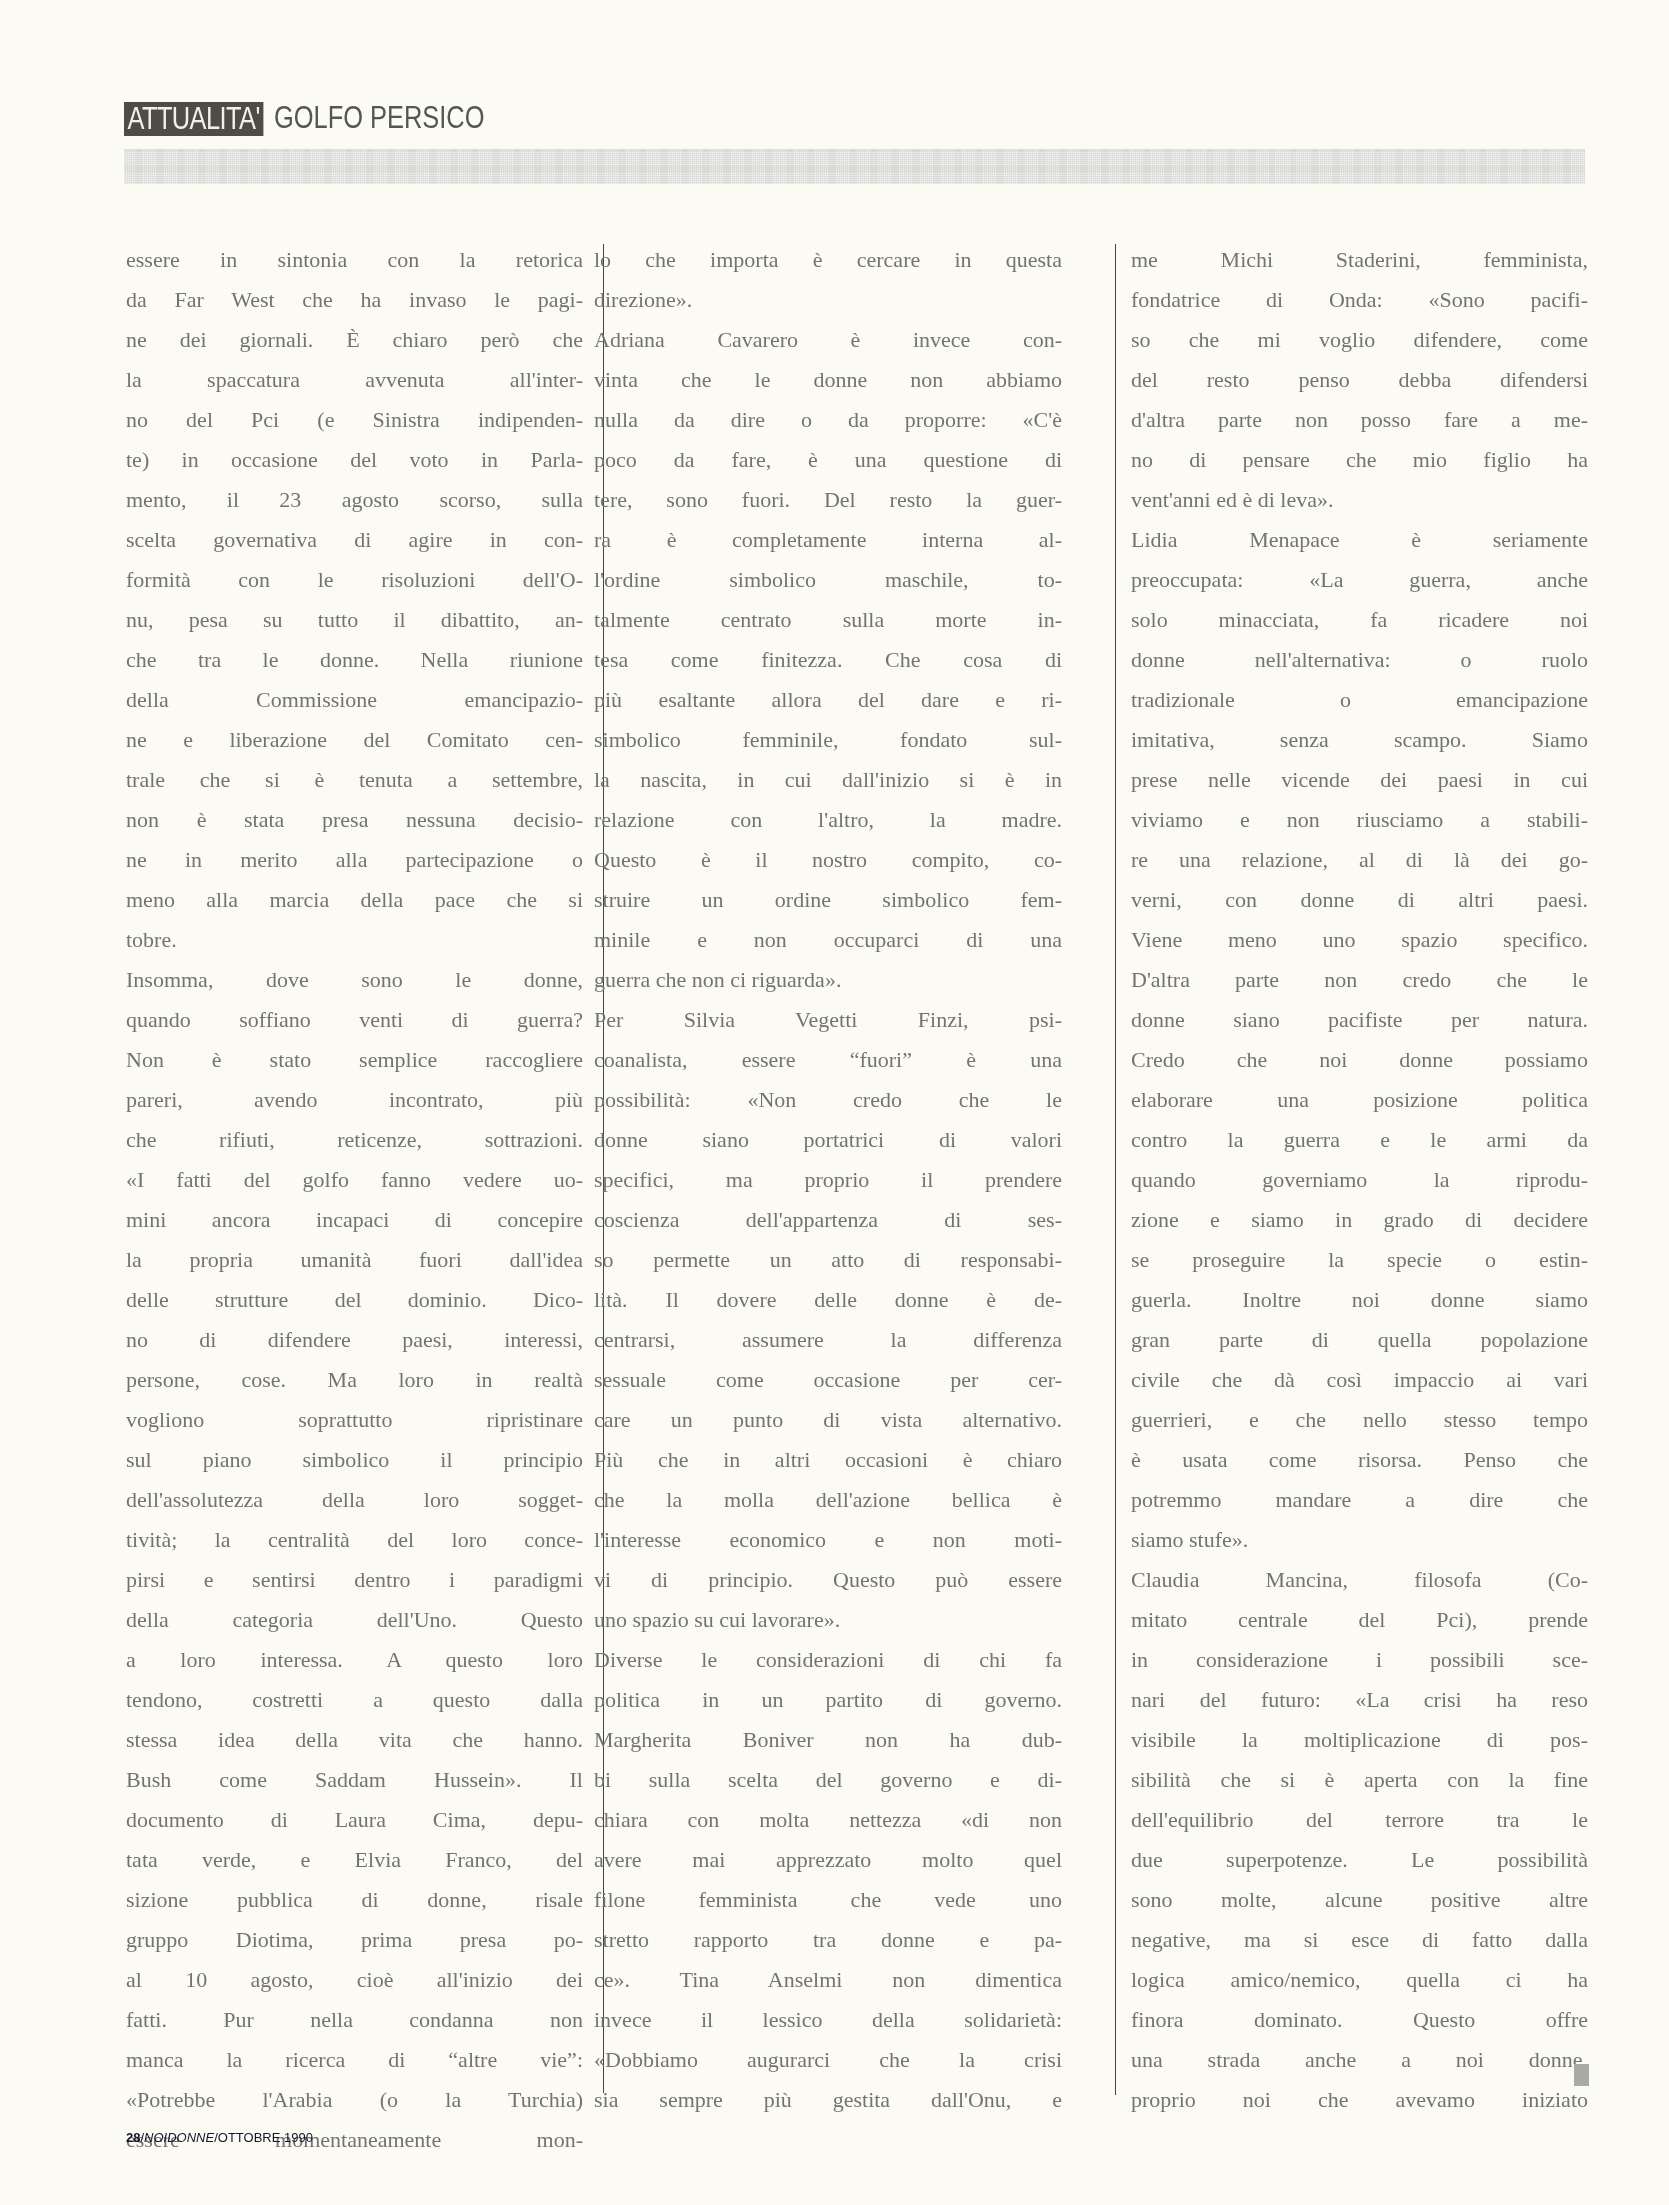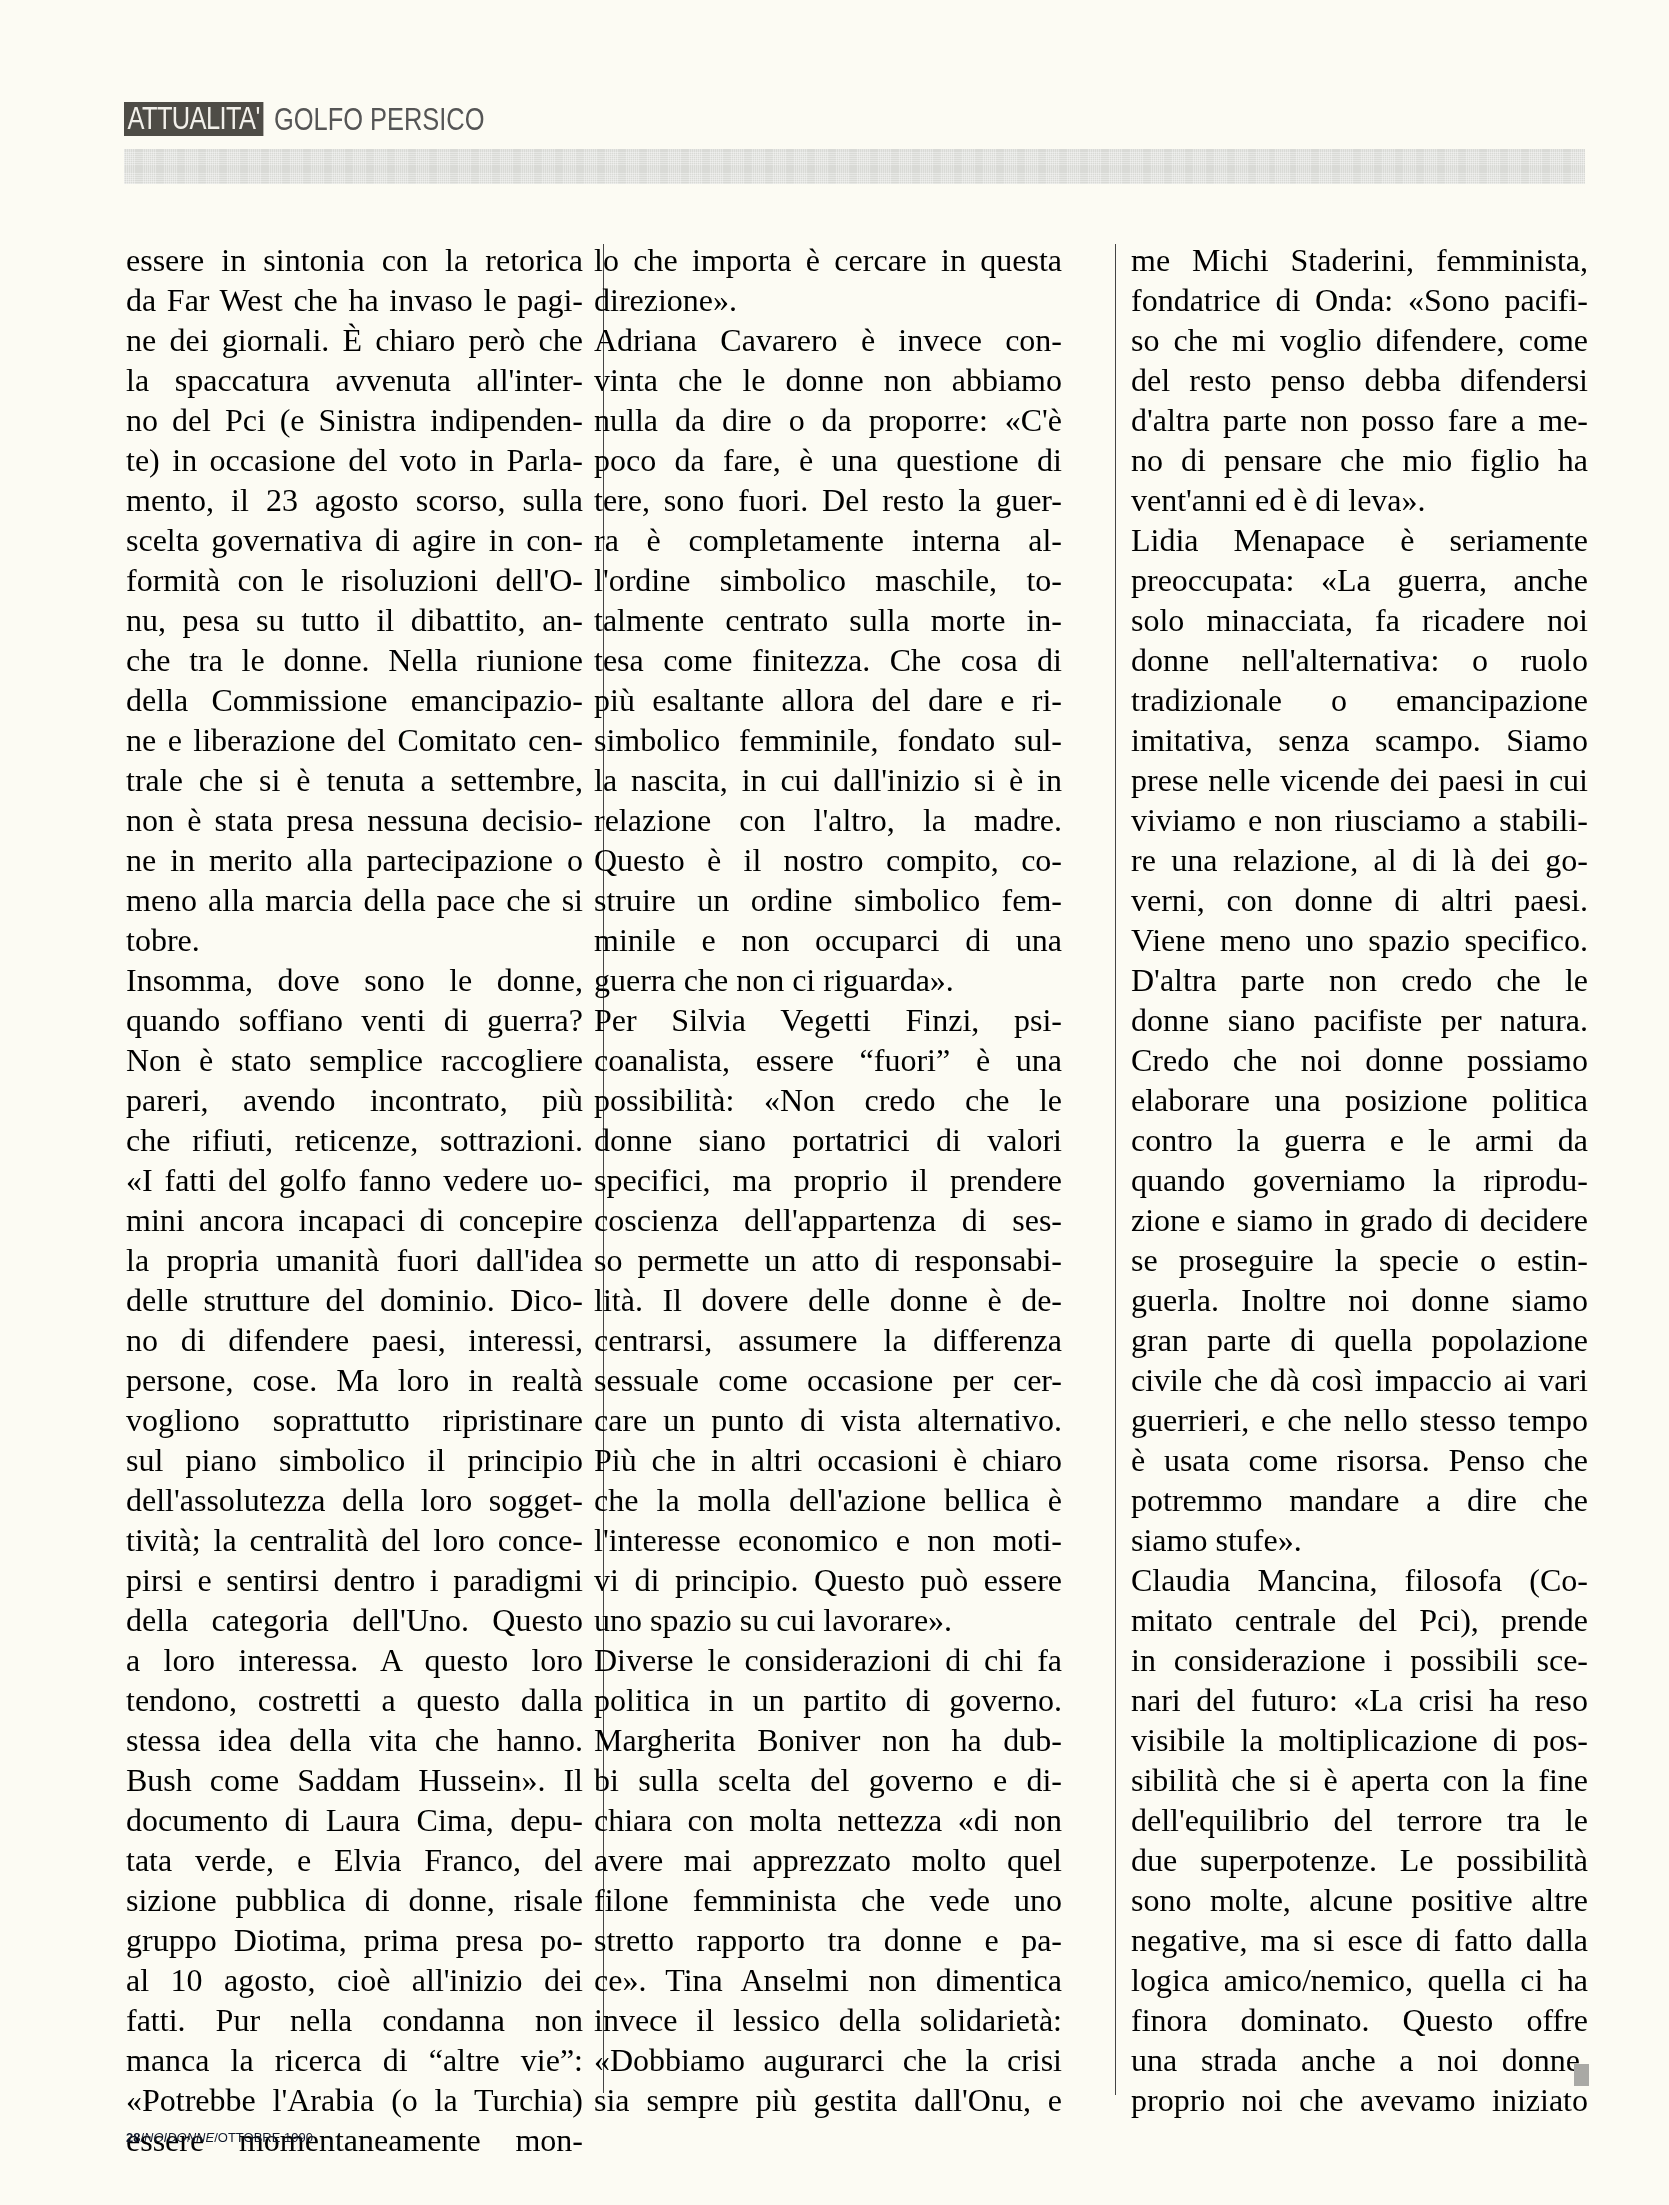--- a/index.html
+++ b/index.html
@@ -4,21 +4,21 @@
 <style>
   html, body { margin: 0; padding: 0; }
   body {
     width: 1670px; height: 2205px;
     background: #fcfbf3;
     position: relative; overflow: hidden;
     color: #3a3a36;
   }
   .header {
     position: absolute; left: 124px; top: 102px;
-    display: flex; align-items: flex-start; height: 34px;
+    display: flex; align-items: flex-end; height: 34px;
   }
   .section-label {
     background: #4e4c46; color: #f2f0ea;
     font-family: "Liberation Sans", sans-serif;
     font-size: 31px; line-height: 34px; letter-spacing: -0.7px;
     padding: 0 4.2px; transform: scaleX(0.82); transform-origin: left center;
     display: inline-block;
   }
   .section-title {
     font-family: "Liberation Sans", sans-serif;
@@ -30,21 +30,21 @@
   .band {
     position: absolute; left: 124px; top: 149px; width: 1461px; height: 35px;
     background-color: #d9dad6;
     background-image:
       repeating-linear-gradient(0deg, rgba(255,255,255,0.35) 0 0.7px, transparent 0.7px 2.1px),
       repeating-linear-gradient(90deg, rgba(255,255,255,0.35) 0 0.7px, transparent 0.7px 2.1px);
   }
   .column {
     position: absolute; top: 240px;
     font-family: "Liberation Serif", serif;
-    font-size: 32px; line-height: 40px; color: #000000;
+    font-size: 22px; line-height: 40px; color: #737373;
   }
   .col1 { left: 126px; width: 457px; }
   .col2 { left: 594px; width: 468px; }
   .col3 { left: 1131px; width: 457px; }
   .line {
     display: block; white-space: nowrap;
     text-align: justify; text-align-last: justify;
     height: 40px; overflow: visible;
   }
   .line.last { text-align-last: left; }

